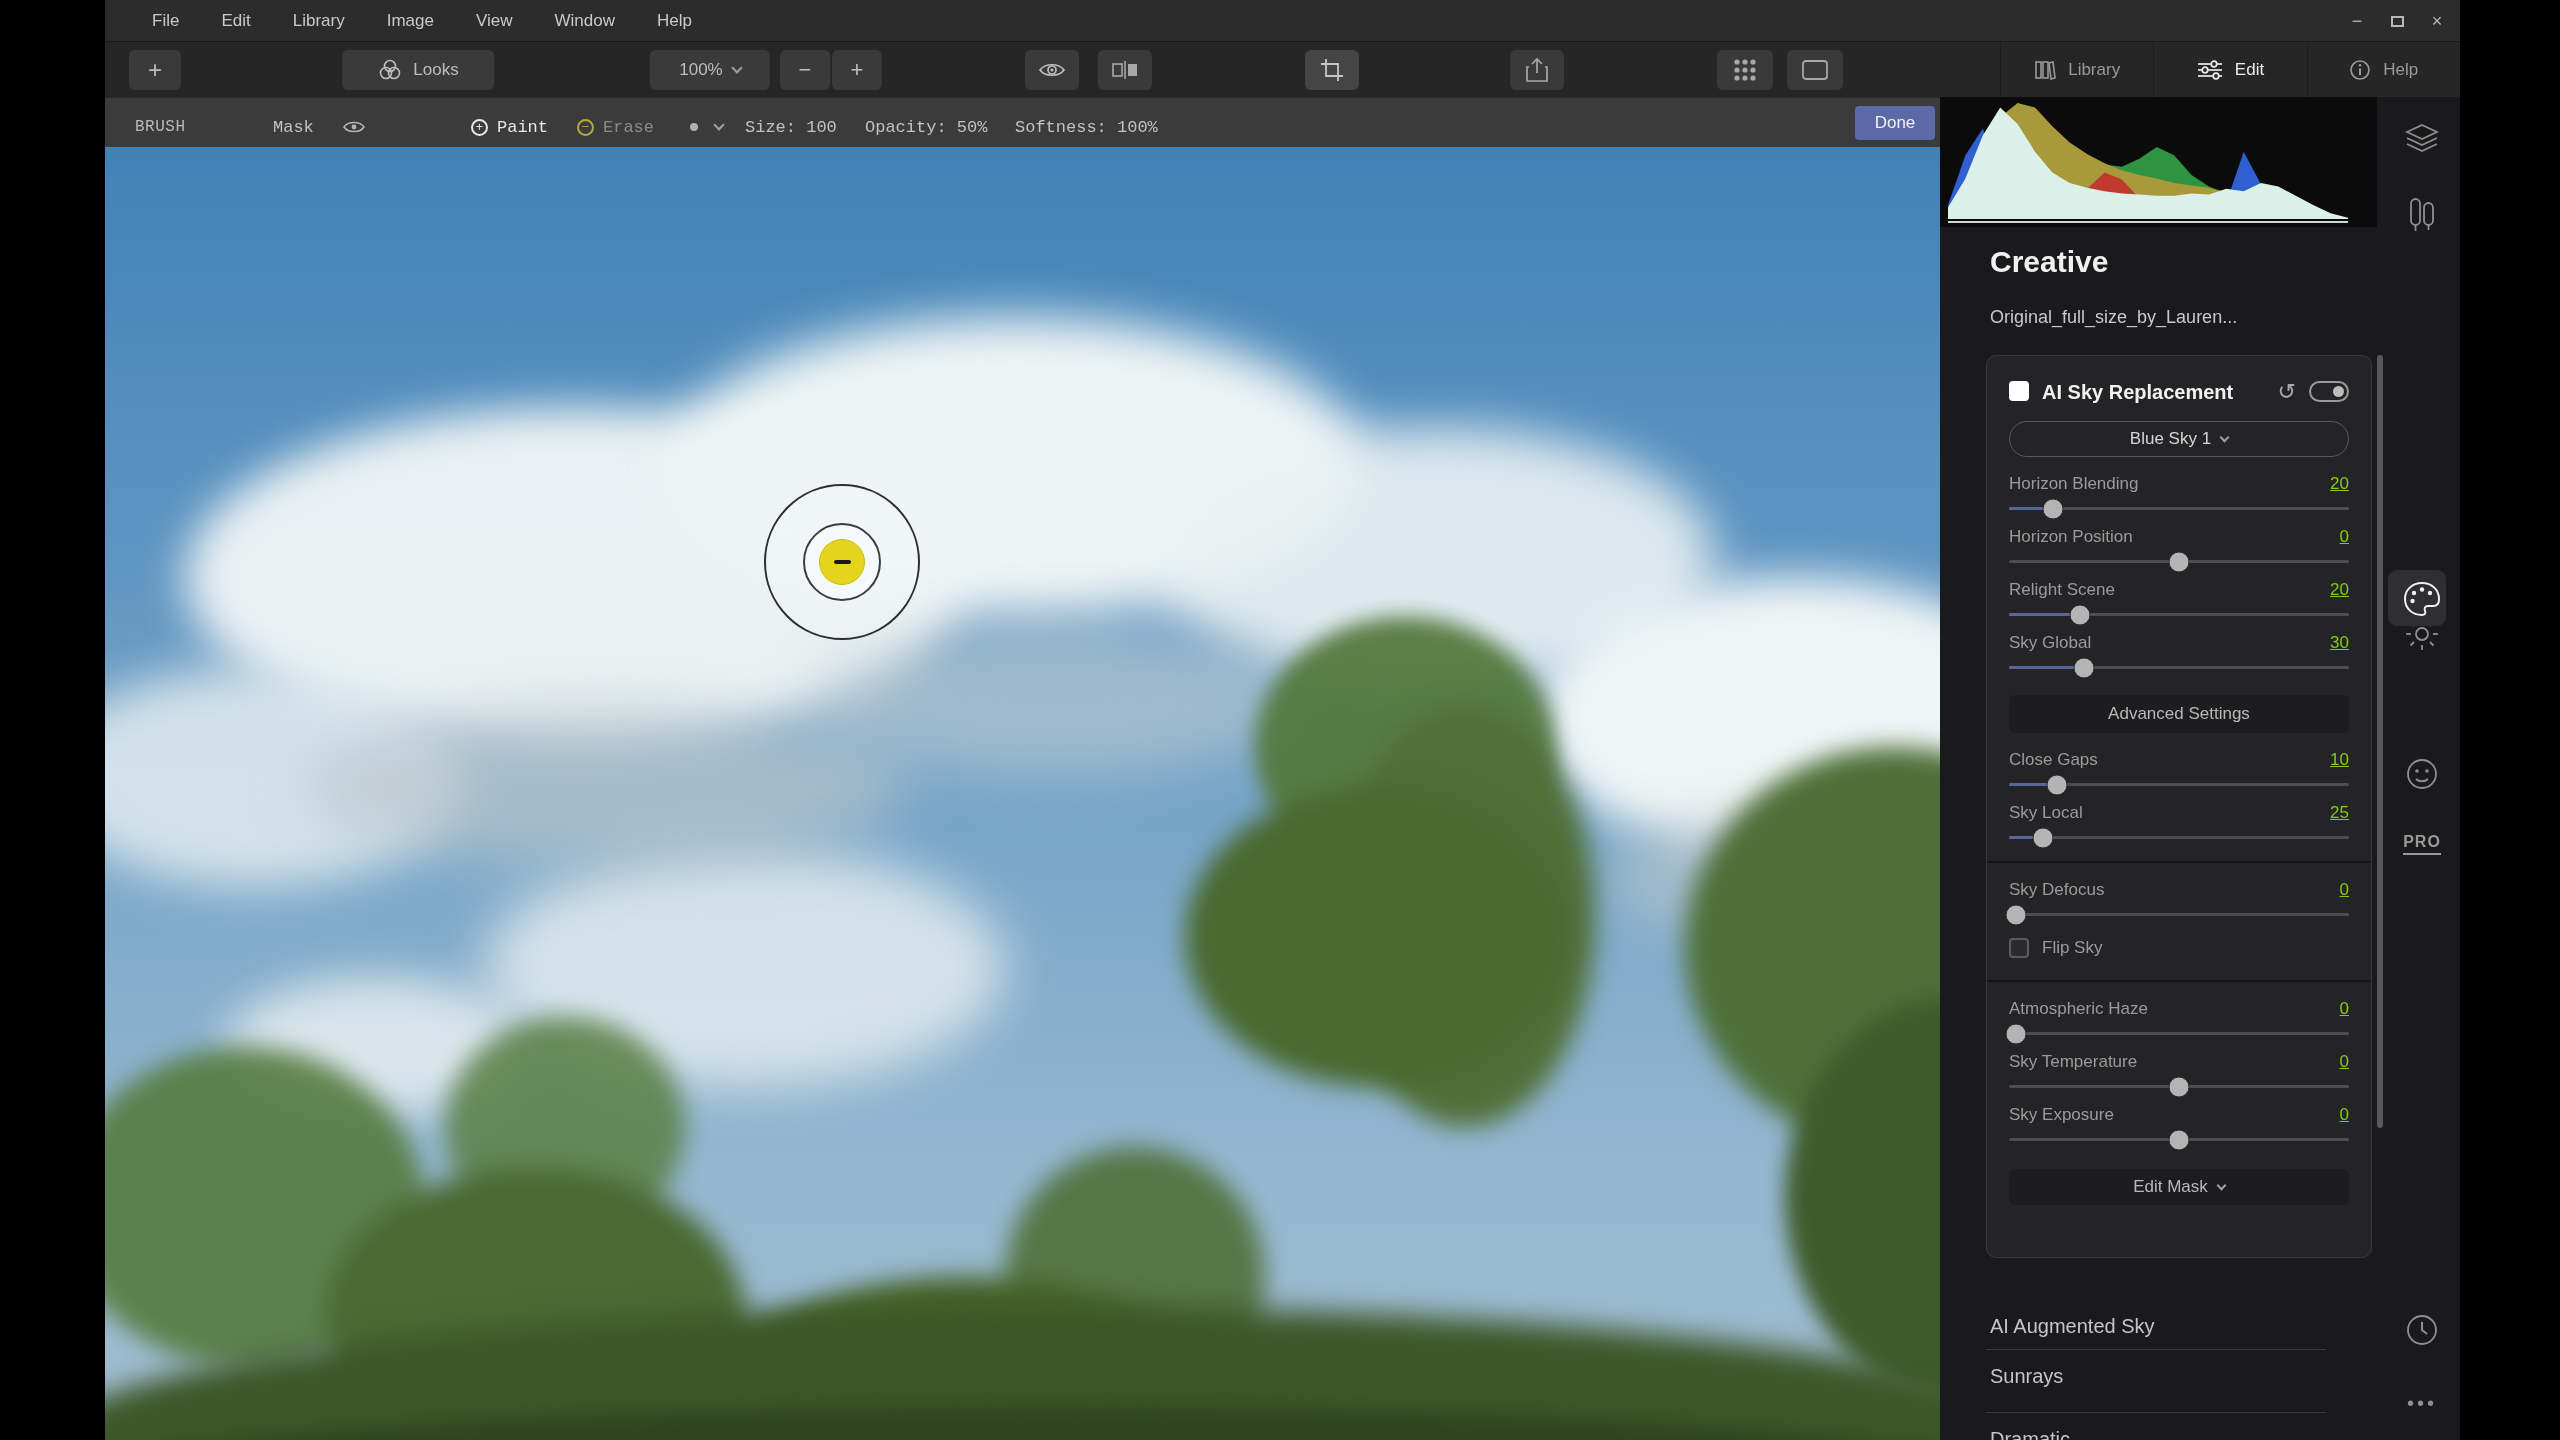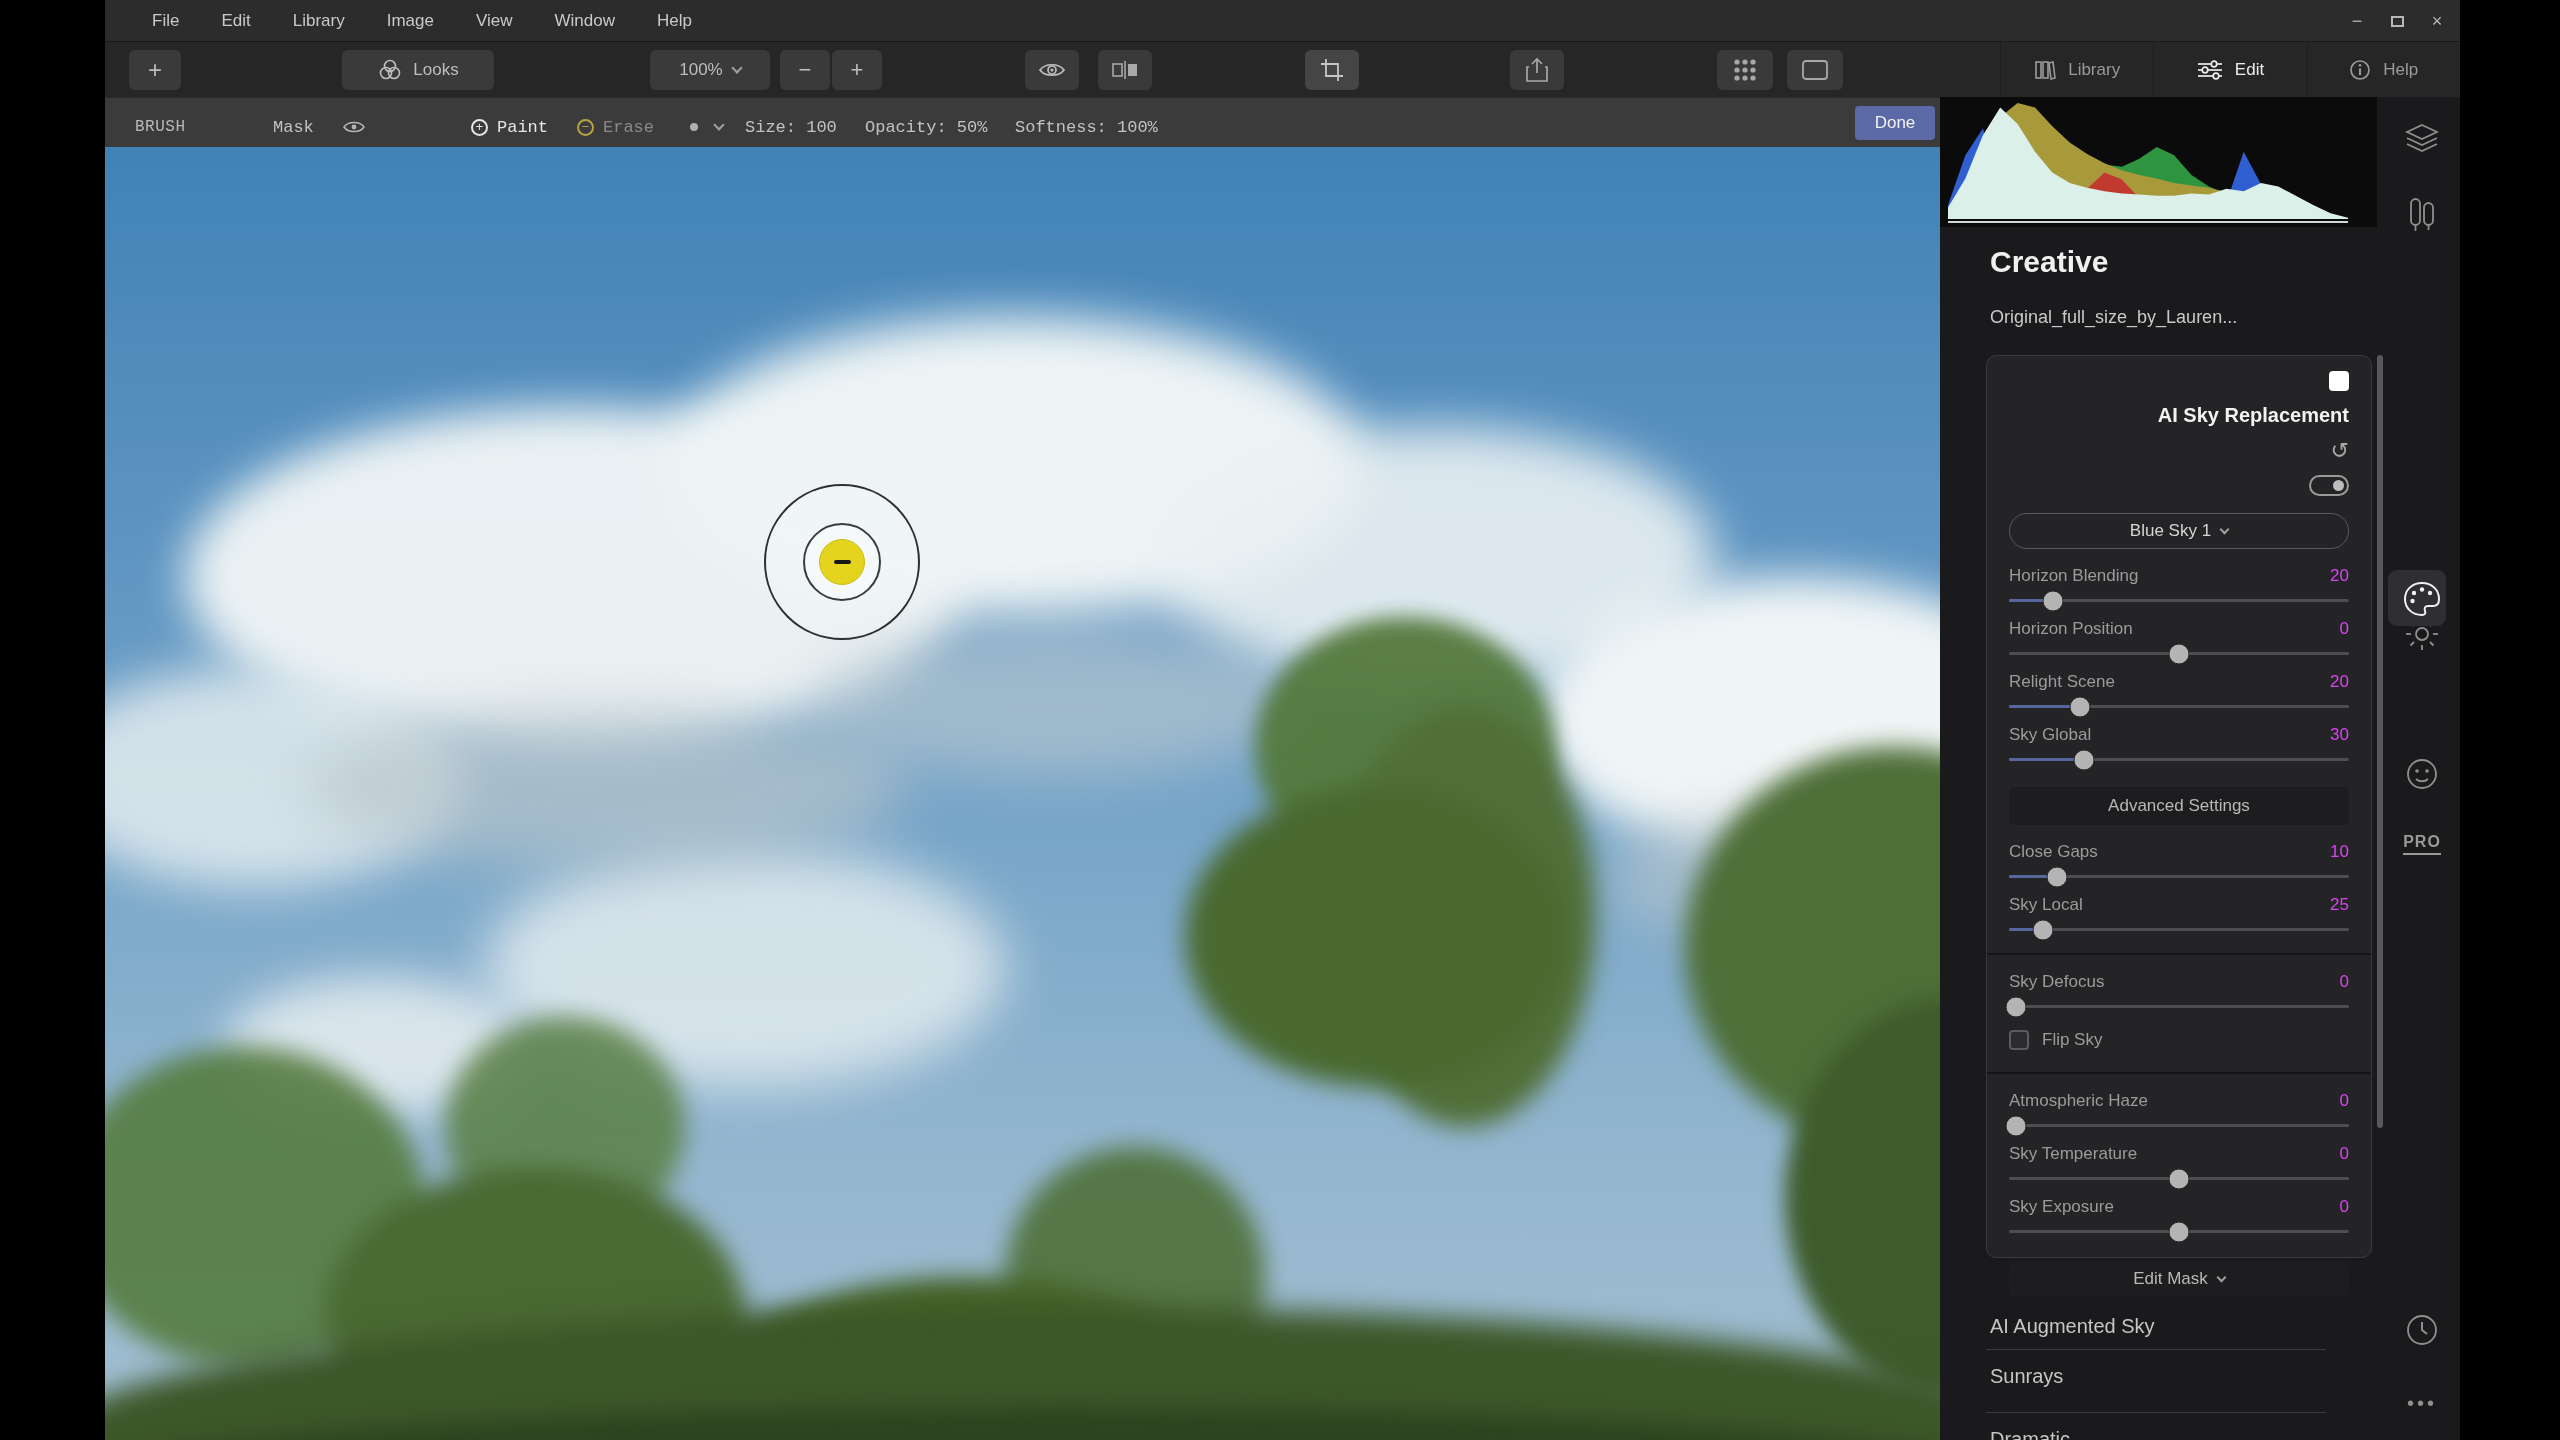--- a/index.html
+++ b/index.html
@@ -58,34 +58,34 @@
   
   .panel { position:absolute; left:1835px; top:97px; width:520px; height:1343px; background:#1a1a1c; overflow:hidden; }
   .histo { position:absolute; left:0; top:0; width:437px; height:130px; background:#0b0b0b; }
   .histo svg { position:absolute; left:8px; top:6px; }
   .histo .baseline { position:absolute; left:8px; top:124px; width:400px; height:2px; background:#cfd6d4; }
   .panel-title { position:absolute; left:50px; top:148px; color:#f0f0f0; font-size:30px; font-weight:bold; }
   .filename { position:absolute; left:50px; top:210px; color:#c9c9c9; font-size:18px; }
 
   .card { position:absolute; left:46px; top:258px; width:386px; height:903px; background:#242427;
           border:1px solid #3a3a3d; border-radius:10px; padding:0 22px; }
-  .card-head { display:flex; align-items:flex-end; margin-top:15px; gap:13px;flex-direction:column; }
+  .card-head { display:flex; align-items:flex-start; margin-top:25px; gap:13px; }
   .cb-on { width:20px; height:20px; background:#fff; border-radius:4px; }
   .cb-off { width:20px; height:20px; background:#2b2b2e; border:2px solid #5c5c5f; border-radius:4px; }
   .card-title { color:#f2f2f2; font-size:20px; font-weight:bold; flex:1; }
   .undo { color:#a8a8a8; font-size:22px; line-height:1; }
   .toggle { width:40px; height:21px; border:2px solid #9a9a9a; border-radius:11px; position:relative; }
   .toggle .dot { position:absolute; right:3px; top:3px; width:11px; height:11px; border-radius:50%; background:#bdbdbd; }
 
   .preset { margin-top:17px; height:36px; border:1px solid #5a5a5d; border-radius:18px;
             display:flex; align-items:center; justify-content:center; gap:10px; color:#d5d5d5; font-size:17px; }
 
   .srow { margin-top:17px; }
   .srow-top { display:flex; justify-content:space-between; color:#9b9b9b; font-size:17px; }
-  .srow-top .svalue { color:#d946ef; }
+  .srow-top .svalue { color:#84cc16;text-decoration:underline; }
   .strack { position:relative; margin-top:13px; height:3px; background:#4e4e52; border-radius:2px; }
   .sfill { position:absolute; left:0; top:0; height:3px; background:#56679c; border-radius:2px; }
   .shandle { position:absolute; top:50%; width:21px; height:21px; border-radius:50%; background:#b4b4b4;
              border:1px solid #2a2a2a; transform:translate(-50%,-50%); }
 
   .dark-btn { height:38px; background:#1d1d1f; border-radius:6px; display:flex; align-items:center;
               justify-content:center; gap:10px; color:#b8b8b8; font-size:17px; }
   .divider { height:2px; background:#151517; margin:22px -22px 0 -22px; }
   .flip-row { display:flex; align-items:center; gap:13px; margin-top:22px; color:#9b9b9b; font-size:17px; }
 

